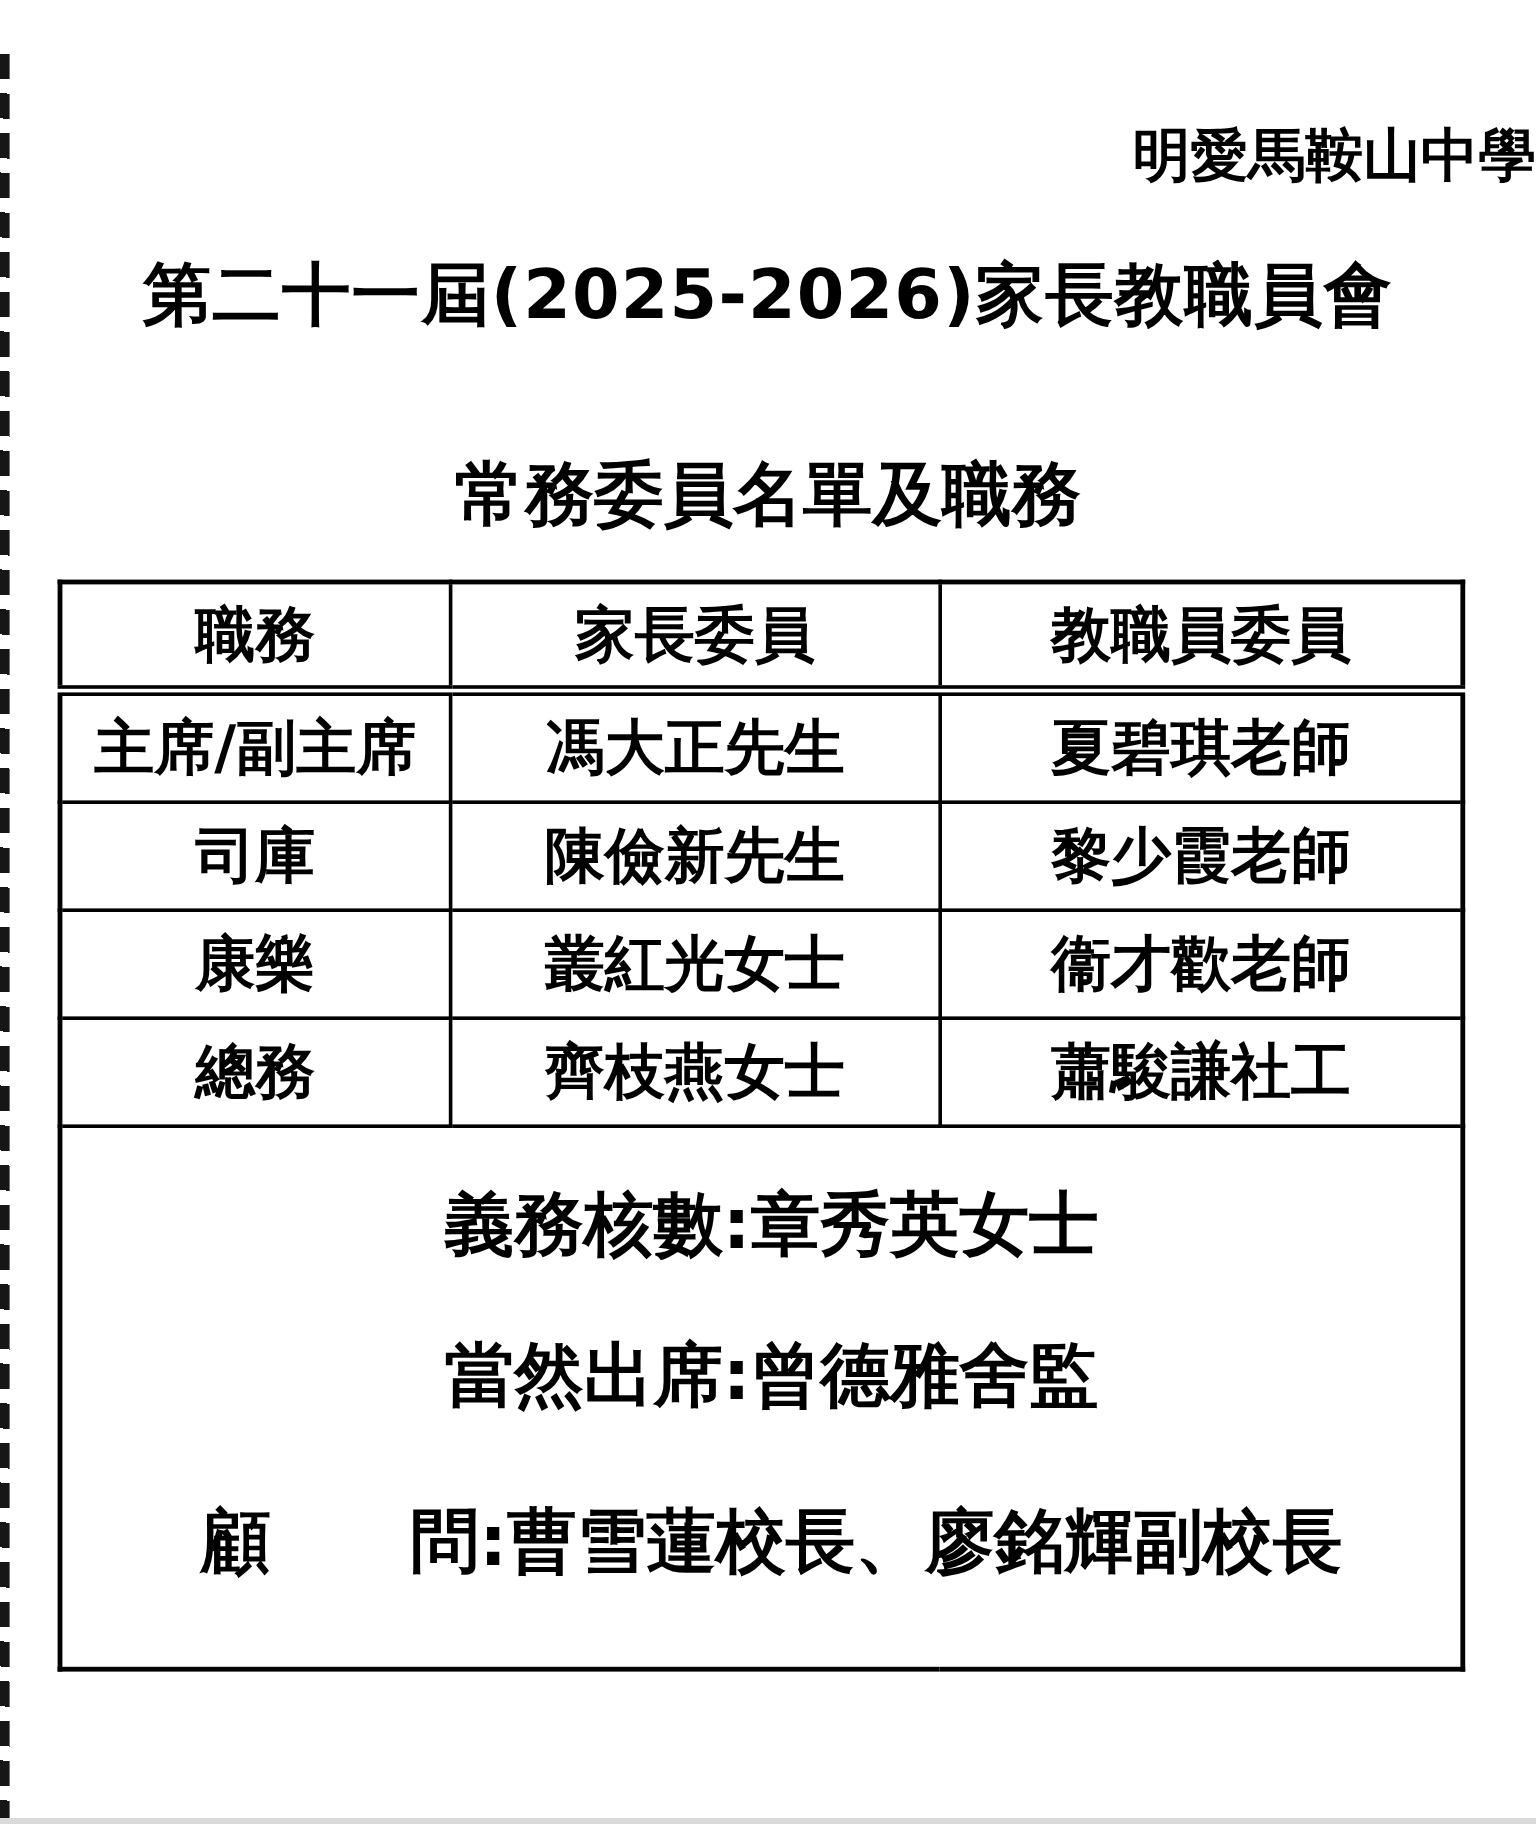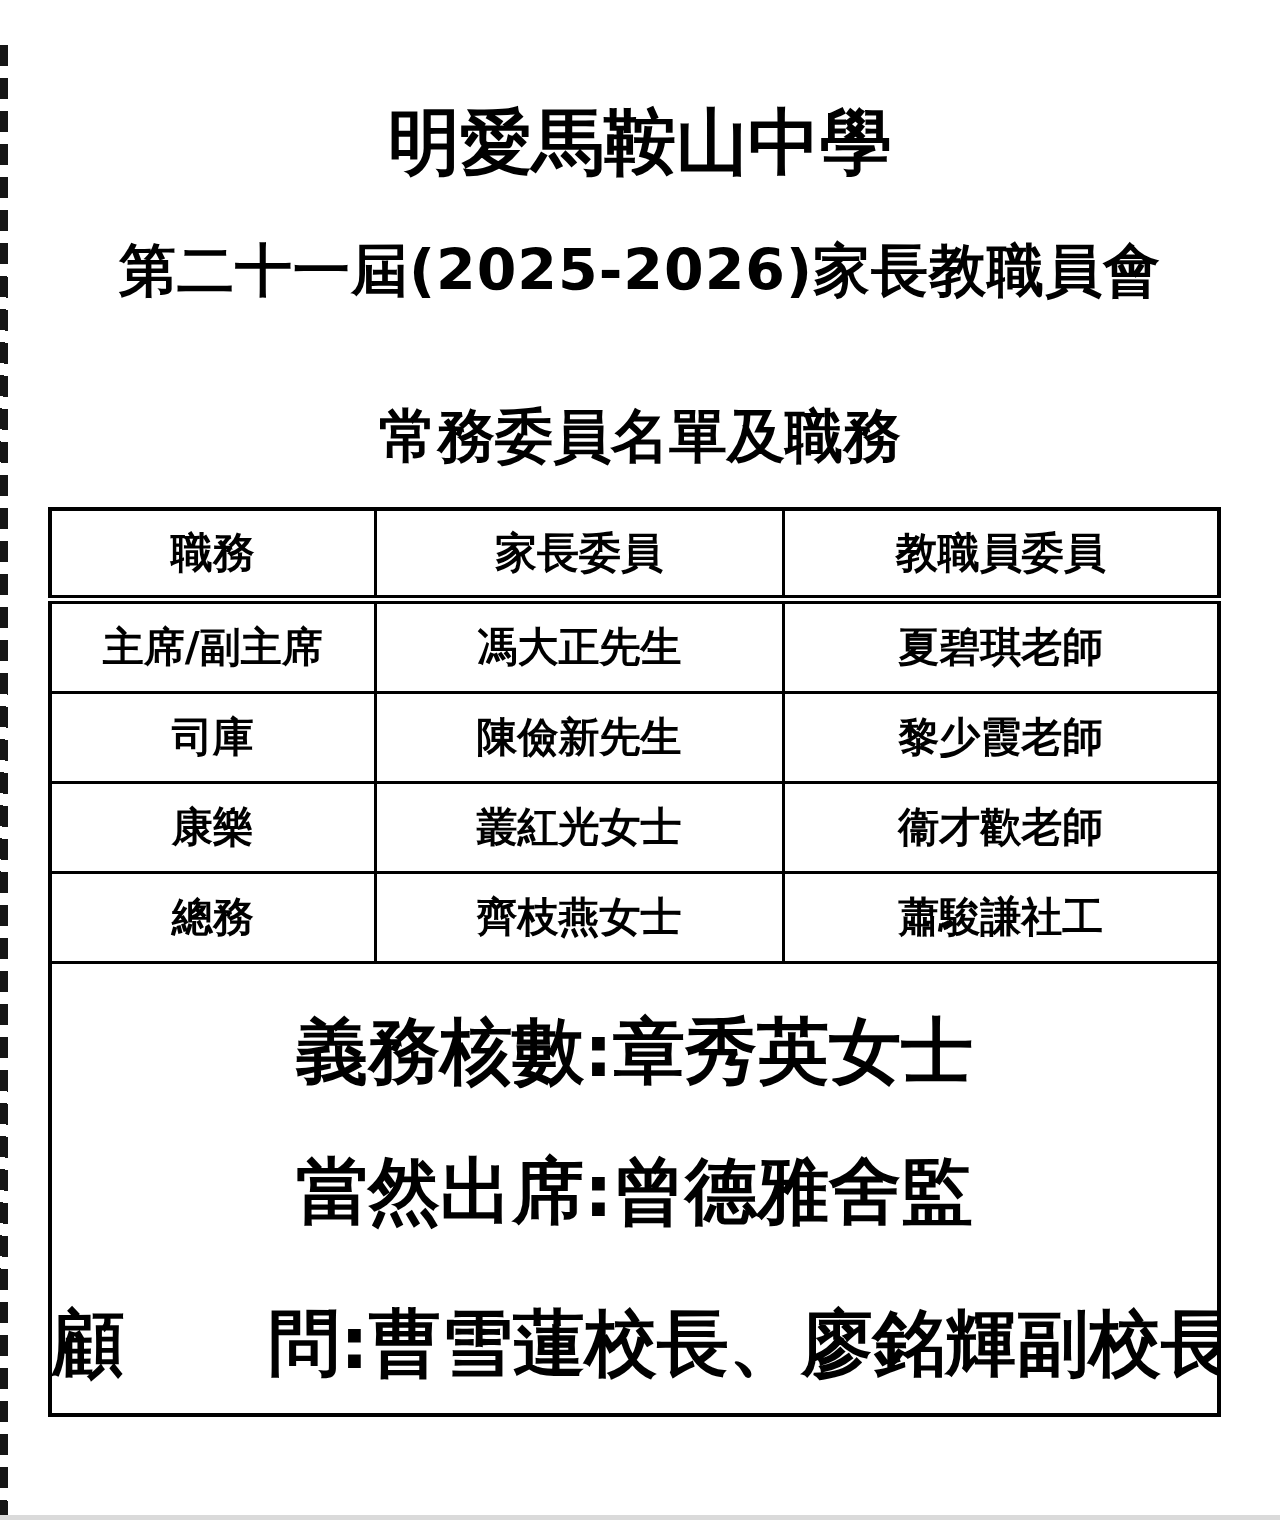--- a/index.html
+++ b/index.html
@@ -36,21 +36,21 @@
     width: 100%;
     height: 5px;
     background: #dadada;
   }
   .titles {
     padding-top: 106px;
     text-align: center;
     line-height: 1;
   }
   .title { white-space: nowrap; }
-  .t1 { font-size: 72px; }
+  .t1 { font-size: 48px; text-align: right; }
   .t2 { font-size: 57px; margin-top: 64px; letter-spacing: 1px; }
   .t3 { font-size: 58px; margin-top: 108px; }
 
   table.committee {
     border-collapse: collapse;
     table-layout: fixed;
     margin: 42px 0 0 48px;
     width: 1169px;
     border: 4px solid #000;
   }
@@ -58,37 +58,38 @@
   .committee td {
     border: 3px solid #000;
     text-align: center;
     vertical-align: middle;
     font-weight: bold;
     padding: 0;
     overflow: hidden;
   }
   .committee thead th {
     height: 84px;
-    font-size: 42px;
+    font-size: 50px;
     border-bottom: 9px double #000;
   }
   .committee tbody td {
     height: 87px;
-    font-size: 41px;
+    font-size: 50px;
   }
   .committee .footer-cell {
     height: 398px;
     vertical-align: top;
     padding-top: 51px;
   }
   .fline {
-    font-size: 72px;
+    font-size: 58px;
     line-height: 1;
     text-align: center;
     white-space: nowrap;
+    padding-left: 17px;
   }
   .f2 { margin-top: 68px; }
   .f3 { margin-top: 80px; }
 </style>
 </head>
 <body>
 
 <div class="page">
 
   <div class="scan-edge"></div>

